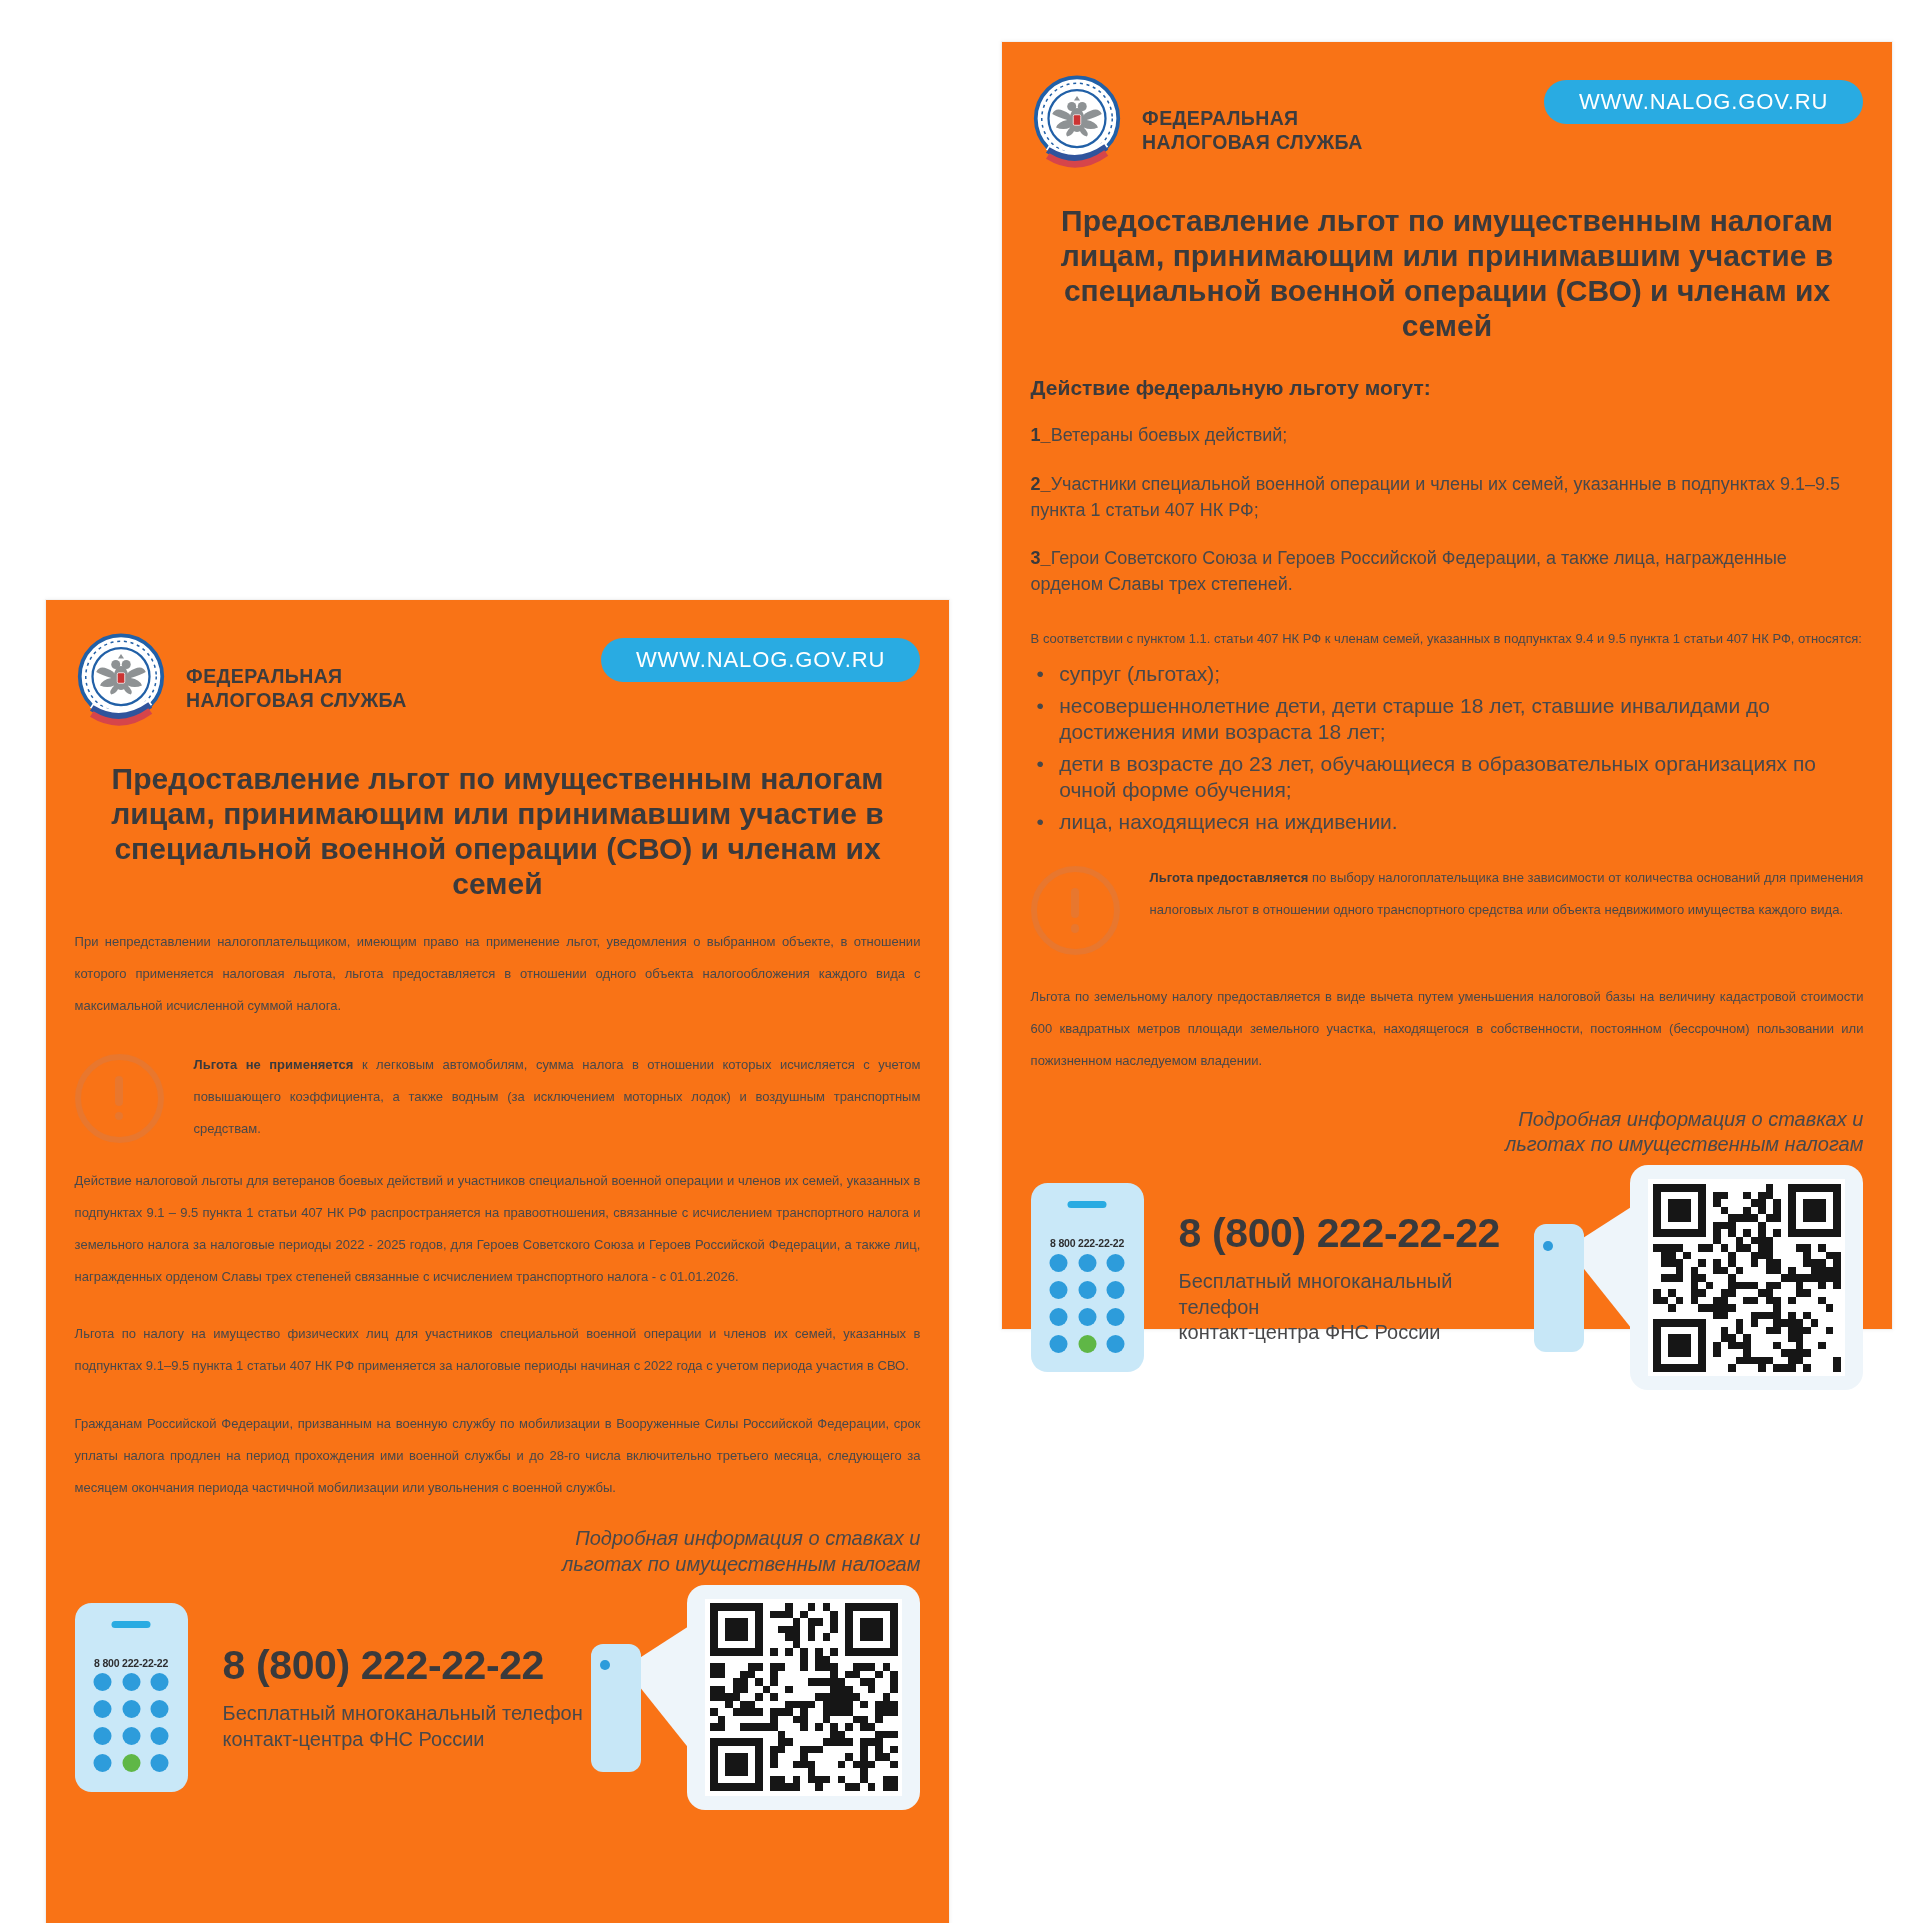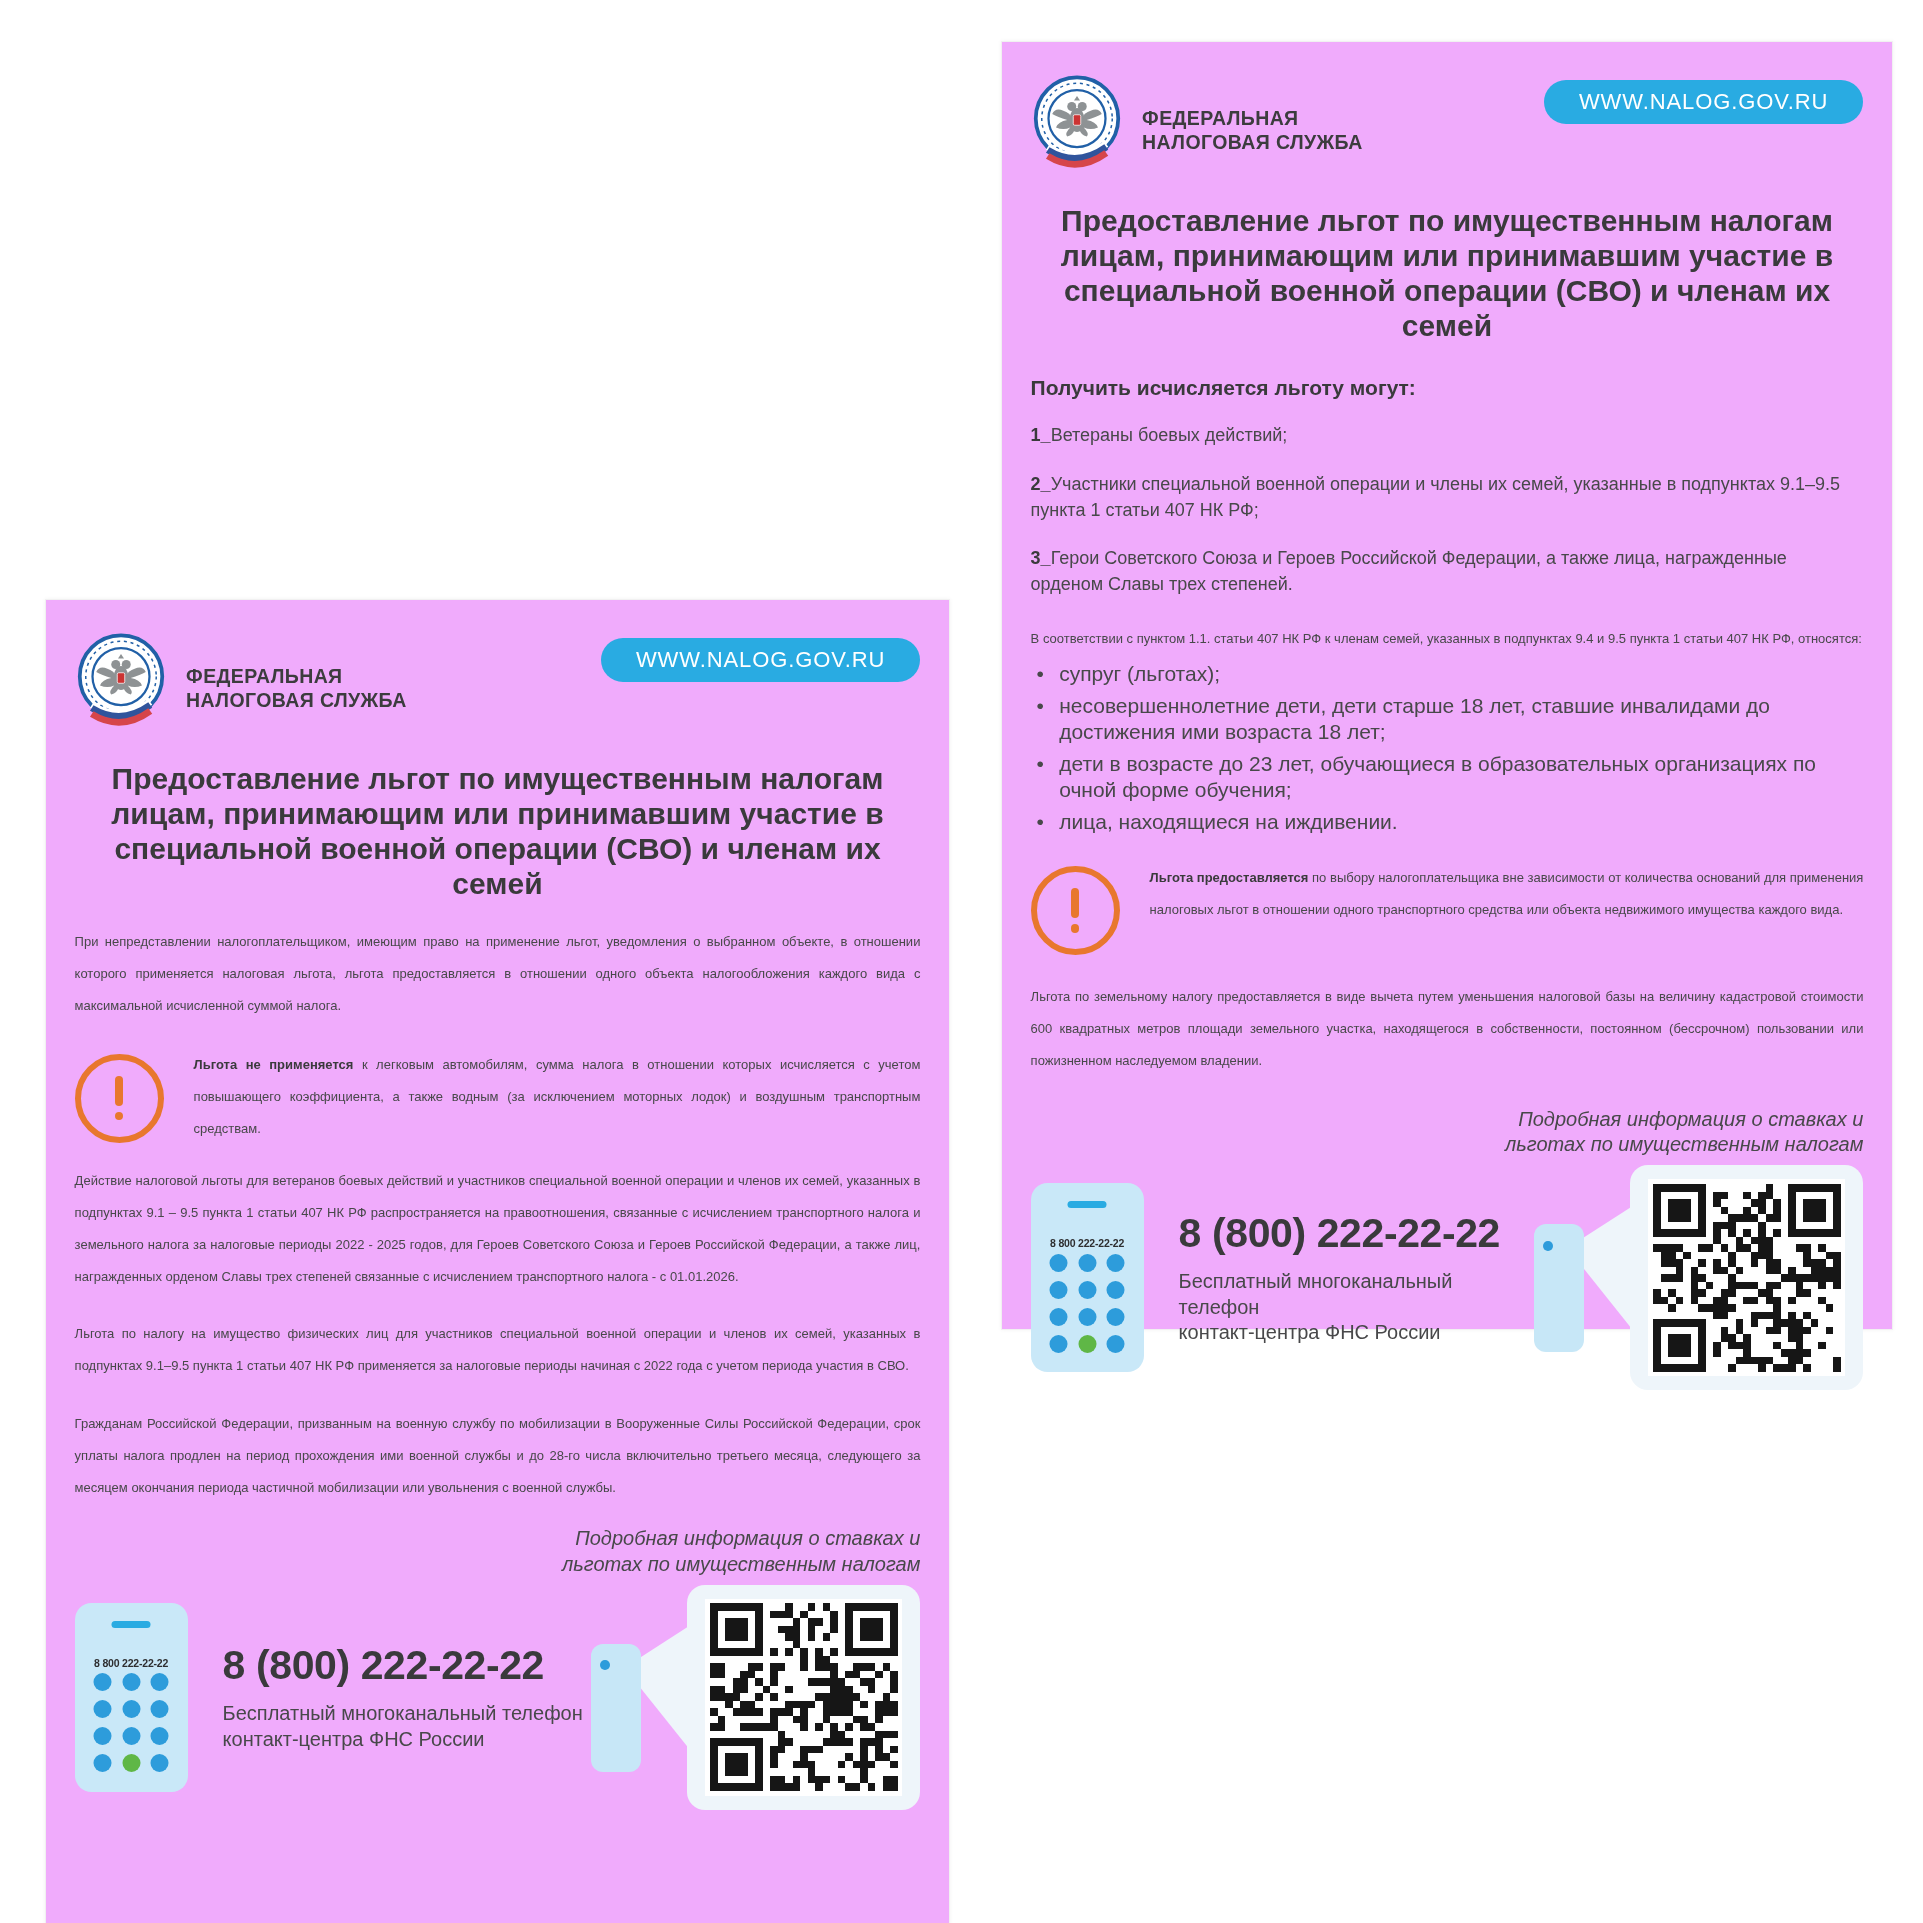--- a/index.html
+++ b/index.html
@@ -2,21 +2,21 @@
 <html style="font-size:12px"><head>
 <meta charset="utf-8">
 <style>
   html,body{margin:0;padding:0;}
   body{
     width:1924px;height:1924px;position:relative;background:#ffffff;
     font-family:"Liberation Sans", sans-serif;overflow:hidden;
     -webkit-font-smoothing:antialiased;
   }
   .page{
-    position:absolute;background:#f0abfc;border:0.8px solid #f1f1f1;
+    position:absolute;background:#f97316;border:0.8px solid #f1f1f1;
     box-shadow:0 0 4.5px rgba(0,0,0,0.05);
   }
   .page-left{left:45px;top:599px;width:903px;height:1338px;}
   .page-right{left:1001px;top:41px;width:890px;height:1287px;}
   .page-inner{padding:33px 28.6px 0 28.6px;}
 
   
   .page-header{display:flex;align-items:center;}
   .logo-svg{width:92px;height:111px;flex:none;}
   .agency{margin-left:19.5px;font-size:19.5px;font-weight:bold;color:#3c3c3e;line-height:1.2;letter-spacing:0.4px;}
@@ -98,21 +98,21 @@
       </div>
       <div class="site-btn">WWW.NALOG.GOV.RU</div>
     </div>
 
     <div class="doc-title">
       <div>Предоставление льгот по имущественным налогам</div>
       <div>лицам, принимающим или принимавшим участие в</div>
       <div>специальной военной операции (СВО) и членам их семей</div>
     </div>
 
-    <div class="intro-heading">Получить исчисляется льготу могут:</div>
+    <div class="intro-heading">Действие федеральную льготу могут:</div>
 
     <div class="num-item">
       <span class="num">1_</span><span>Ветераны боевых действий;</span>
     </div>
     <div class="num-item">
       <span class="num">2_</span><span>Участники специальной военной операции и члены их семей, указанные в подпунктах 9.1–9.5 пункта 1 статьи 407 НК РФ;</span>
     </div>
     <div class="num-item">
       <span class="num">3_</span><span>Герои Советского Союза и Героев Российской Федерации, а также лица, награжденные орденом Славы трех степеней.</span>
     </div>

